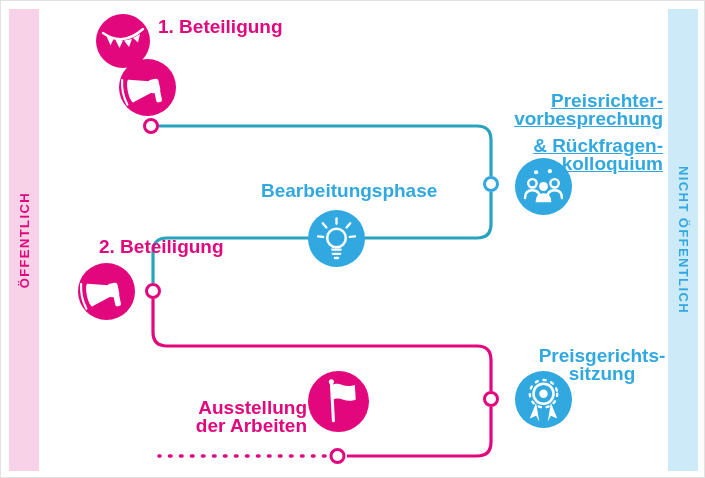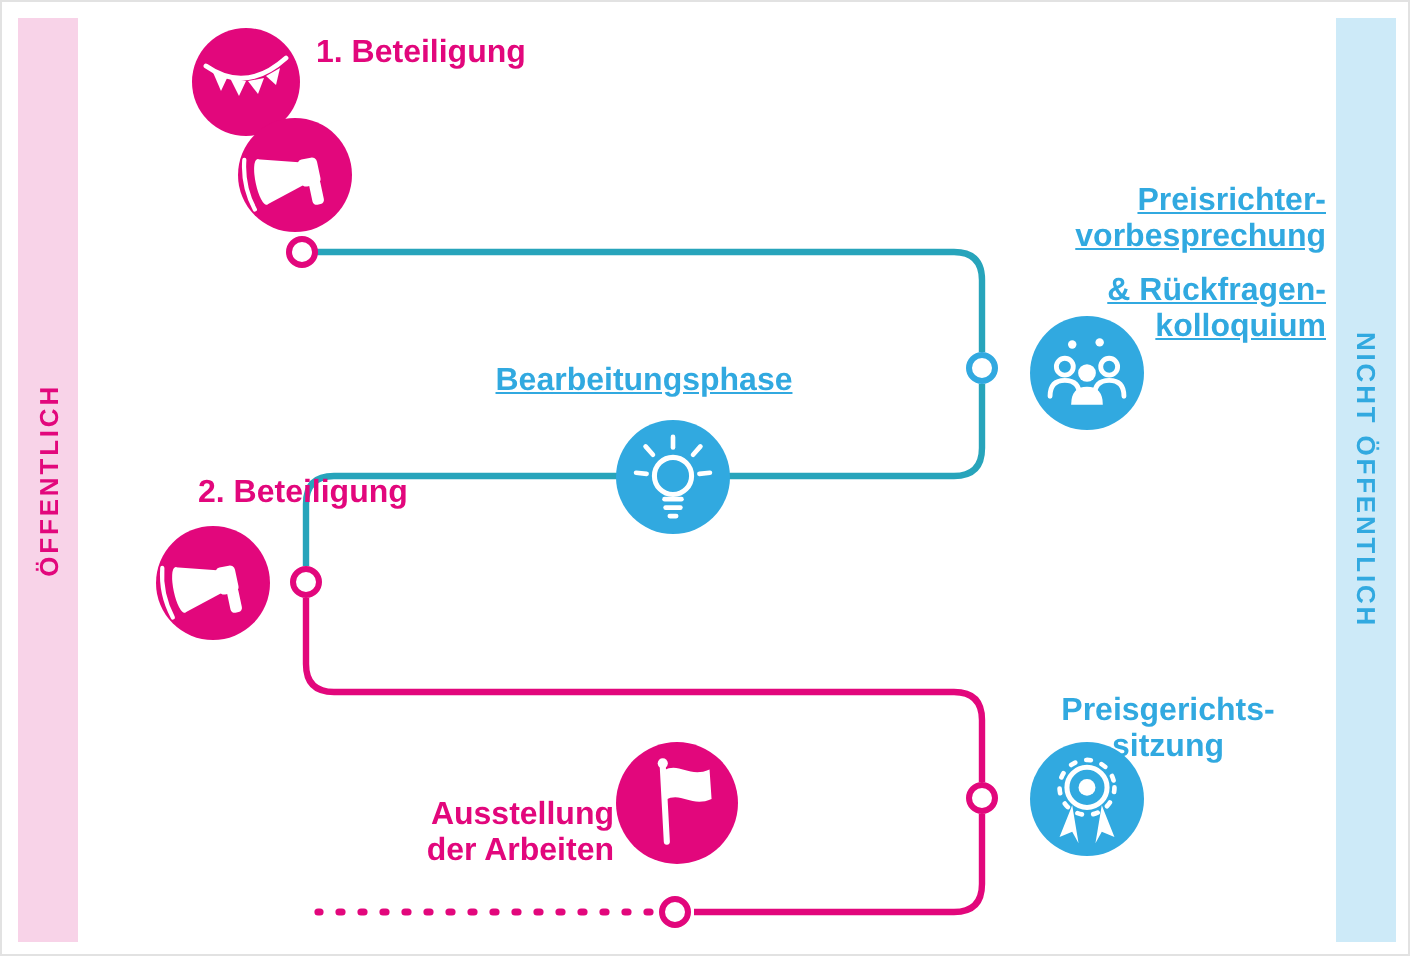--- a/index.html
+++ b/index.html
@@ -11,21 +11,21 @@
   .sidebar{position:absolute;top:8px;height:462px;width:30px;display:flex;align-items:center;justify-content:center;}
   .sidebar.left{left:8px;background:#f8d3e8;}
   .sidebar.right{left:667px;background:#cdeaf8;}
   .sidebar-text{font-weight:bold;font-size:13px;letter-spacing:1.4px;white-space:nowrap;writing-mode:vertical-rl;}
   .sidebar.left .sidebar-text{transform:rotate(180deg);color:#e2077c;}
   .sidebar.right .sidebar-text{color:#31a9e0;}
   svg.flow{position:absolute;left:0;top:0;}
   .node{position:absolute;border-radius:50%;display:flex;align-items:center;justify-content:center;}
   .node.pink{background:#e2077c;}
   .node.blue{background:#31a9e0;}
-  .label{position:absolute;font-size:16px;font-weight:600;line-height:18px;}
+  .label{position:absolute;font-size:19px;font-weight:600;line-height:18px;}
   .label.pink{color:#e2077c;}
   .label.blue{color:#31a9e0;}
   .label .para2{display:block;margin-top:9px;}
 </style>
 </head>
 <body>
 
 <div class="canvas">
 
   <svg class="flow" width="705" height="478" viewBox="0 0 705 478">
@@ -143,29 +143,29 @@
 
   <div class="label blue" style="left:500px;top:91px;width:162px;text-align:right;text-decoration:underline;">
     <span>Preisrichter-</span><br>
     <span>vorbesprechung</span>
     <span class="para2">
       <span>&amp; Rückfragen-</span><br>
       <span>kolloquium</span>
     </span>
   </div>
 
-  <div class="label blue" style="left:236px;top:181px;width:170px;text-align:center;text-decoration:underline;">
+  <div class="label blue" style="left:260px;top:181px;width:170px;text-align:center;">
     <span>Bearbeitungsphase</span>
   </div>
 
   <div class="label pink" style="left:50px;top:237px;margin-left:48px;">
     <span>2. Beteiligung</span>
   </div>
 
-  <div class="label blue" style="left:510px;top:346px;width:146px;text-align:center;">
+  <div class="label blue" style="left:528px;top:346px;width:146px;text-align:center;">
     <span>Preisgerichts-</span><br>
     <span>sitzung</span>
   </div>
 
   <div class="label pink" style="left:178px;top:398px;width:128px;text-align:right;">
     <span>Ausstellung</span><br>
     <span>der Arbeiten</span>
   </div>
 
 </div>

